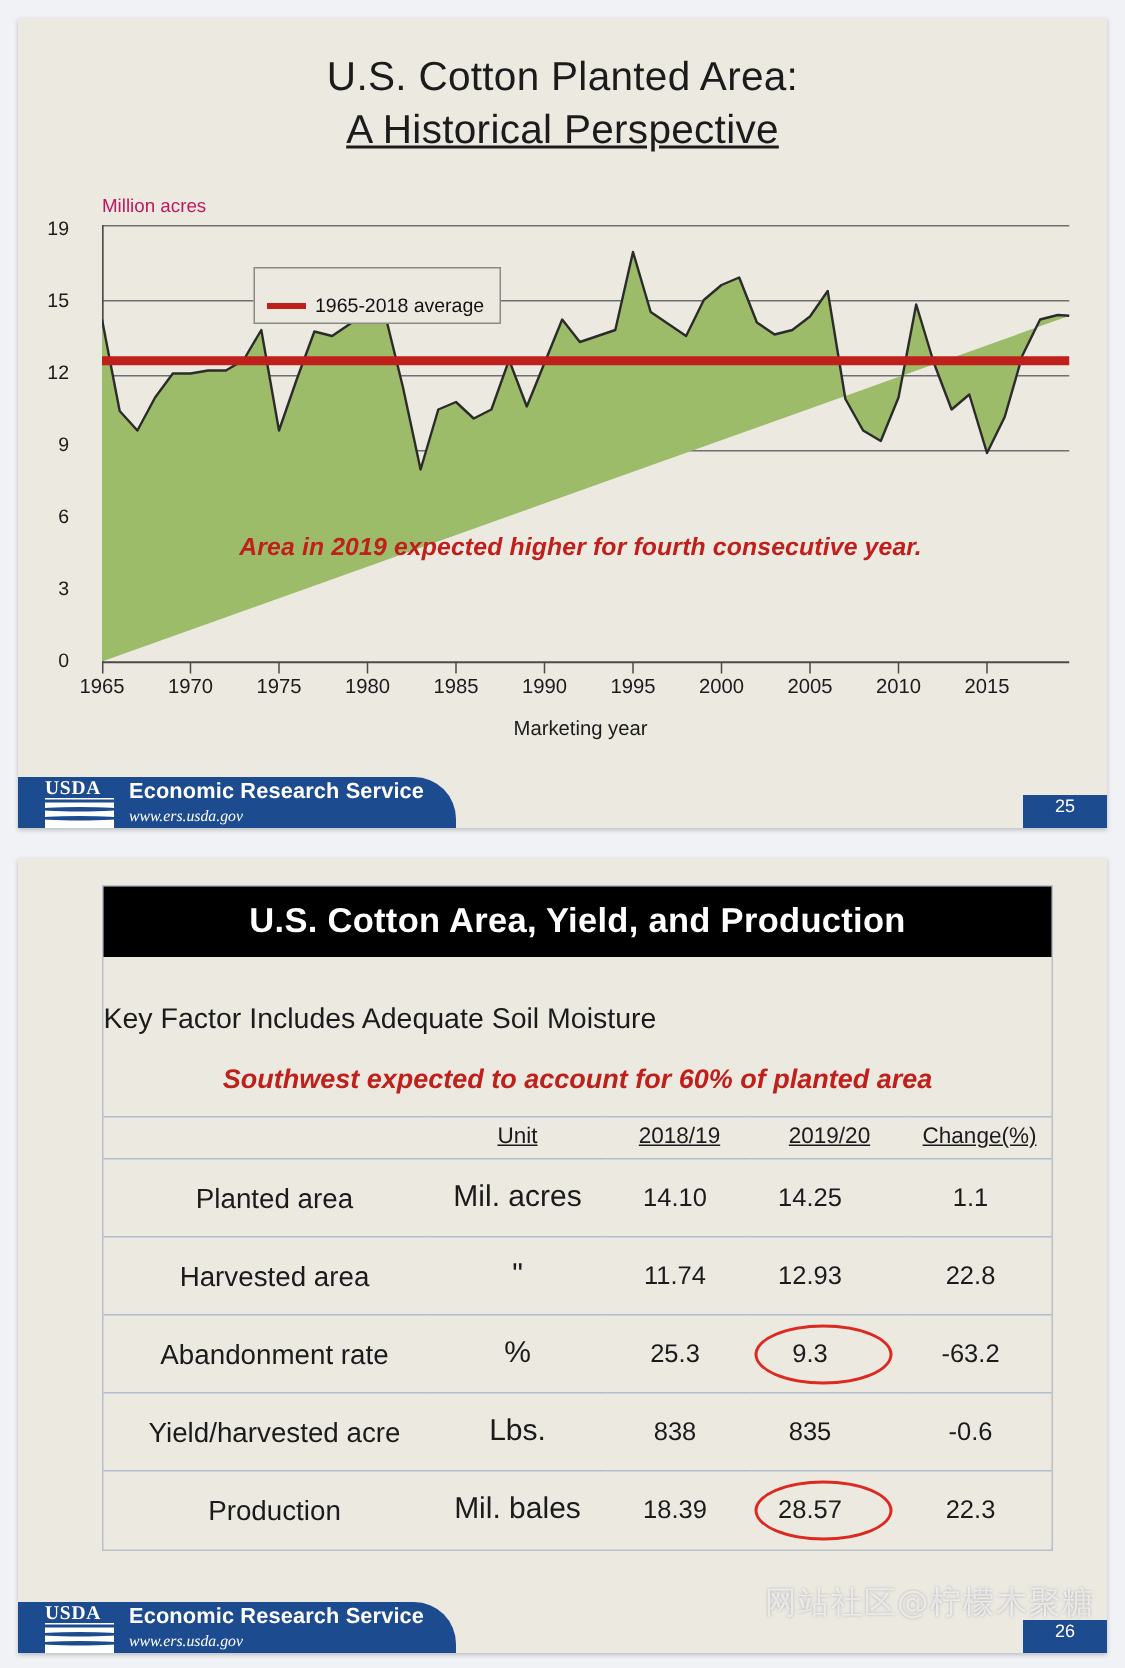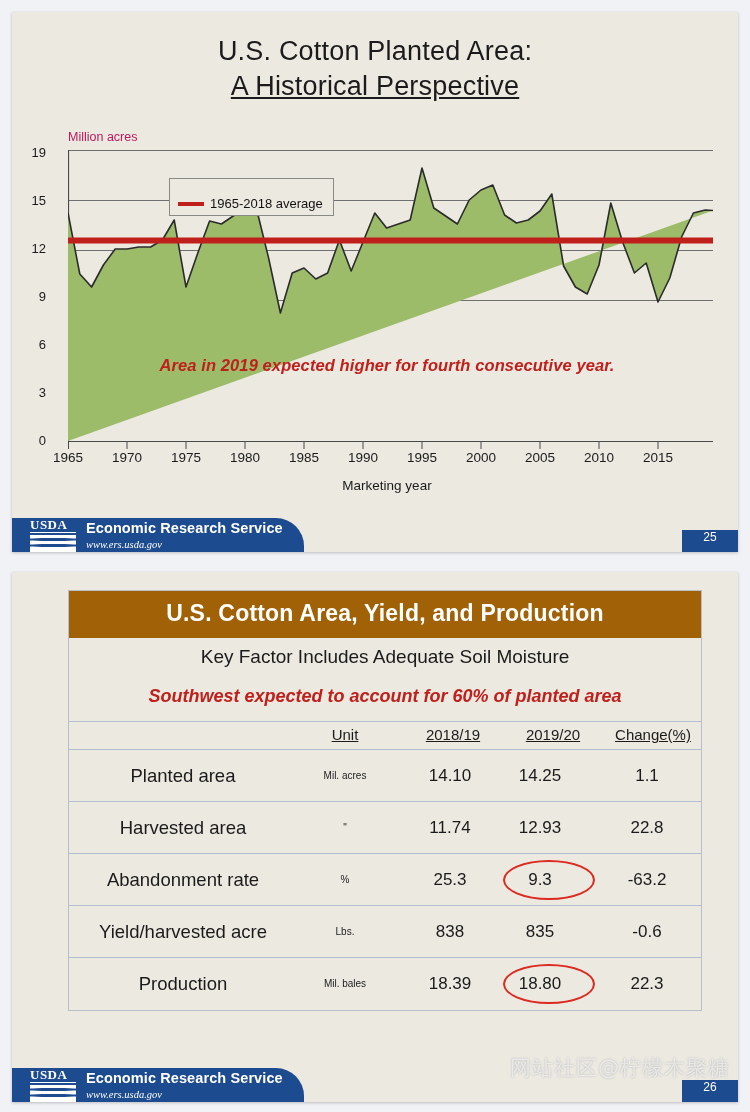--- a/index.html
+++ b/index.html
@@ -177,31 +177,31 @@
 
   
   .tbl-shell {
     position: absolute;
     left: 56px; top: 18px;
     width: 634px;
     border: 1px solid #b9bec7;
     background: #ece9e1;
   }
   .tbl-header {
-    background: #a16207;
+    background: #000000;
     color: #fff;
     font-size: 23px; font-weight: bold;
     text-align: center;
     padding: 9px 0 11px;
     letter-spacing: .2px;
   }
   .tbl-sub {
-    text-align: center;
+    text-align: left;
     font-size: 19px; color: #1b1b1b;
-    padding: 8px 0 12px;
+    padding: 31px 0 12px;
   }
   .tbl-red {
     text-align: center;
     font-size: 18px; font-weight: bold; font-style: italic;
     color: #c0201b;
     padding: 6px 0 14px;
   }
   table.data {
     width: 100%;
     border-collapse: collapse;
@@ -215,21 +215,21 @@
   }
   table.data th {
     font-size: 15px;
     padding: 4px 0 6px;
     text-align: center;
   }
   table.data th .u { text-decoration: underline; }
   table.data th.c-item { text-align: left; }
   table.data td { height: 52px; text-align: center; }
   .c-item  { width: 216px; padding-left: 12px; font-size: 18.5px; }
-  .c-unit  { width: 120px; text-align: center; font-size: 10px; }
+  .c-unit  { width: 120px; text-align: center; font-size: 20px; }
   .c-y1    { width: 96px;  text-align: right; font-size: 17px; padding-right: 6px; }
   .c-y2    { width: 104px; text-align: right; font-size: 17px; padding-right: 26px; position: relative; }
   .c-chg   { text-align: right; font-size: 17px; padding-right: 12px; }
   th.c-unit { font-size: 15px; }
   th.c-y1, th.c-y2 { font-size: 15px; text-align: center; padding-right: 0; }
   th.c-chg { text-align: right; padding-right: 8px; }
 
   .ellipse {
     position: absolute;
     left: 2px; top: 50%;
@@ -427,21 +427,21 @@
             <td class="c-unit">Lbs.</td>
             <td class="c-y1">838</td>
             <td class="c-y2">835</td>
             <td class="c-chg">-0.6</td>
           </tr>
           <tr>
             <td class="c-item">Production</td>
             <td class="c-unit">Mil. bales</td>
             <td class="c-y1">18.39</td>
             <td class="c-y2">
-              <span>18.80</span>
+              <span>28.57</span>
               <span class="ellipse"></span>
             </td>
             <td class="c-chg">22.3</td>
           </tr>
         </tbody>
       </table>
     </div>
 
     <div class="footer">
       <div class="footer-blue">

